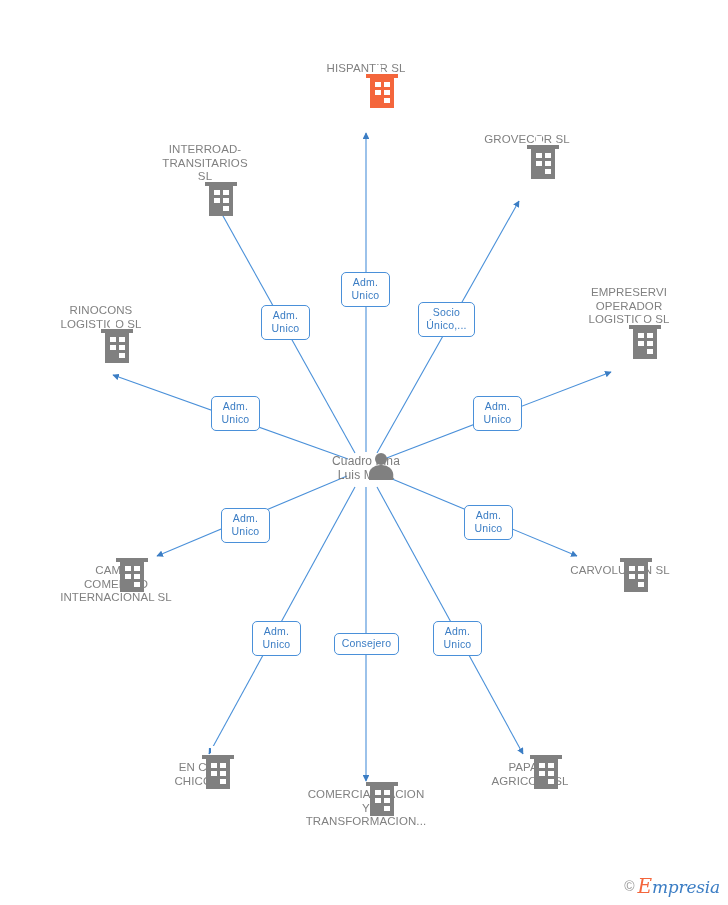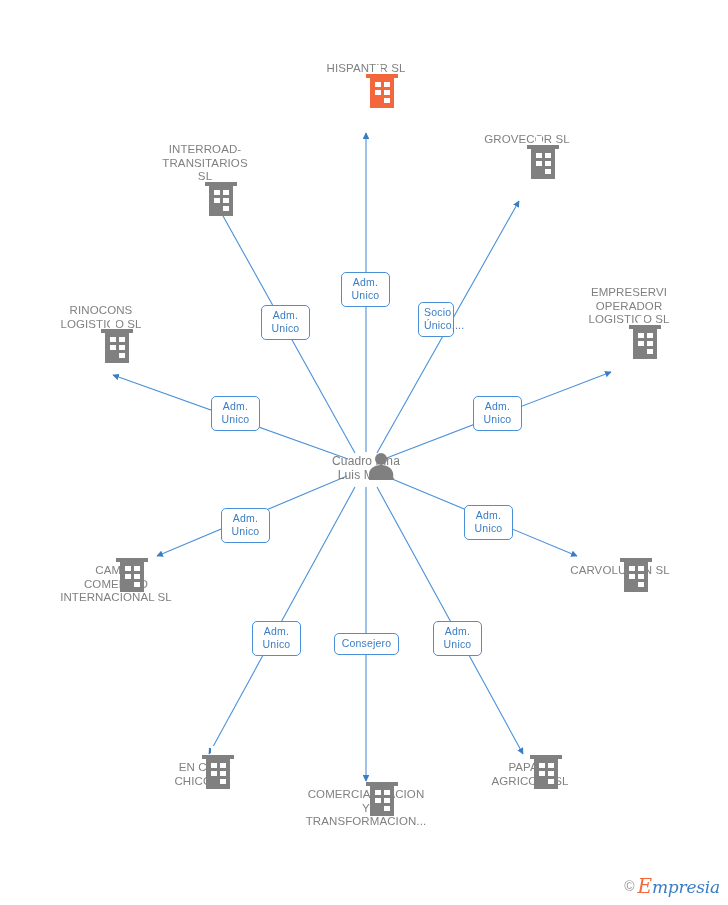--- a/index.html
+++ b/index.html
@@ -378,21 +378,21 @@
     <span class="label">PAPAYA
 AGRICOLA SL</span>
   </div>
 
   <div class="elabel" style="left:341px; top:272px; width:49px;">Adm.
 Unico</div>
 
   <div class="elabel" style="left:261px; top:305px; width:49px;">Adm.
 Unico</div>
 
-  <div class="elabel" style="left:418px; top:302px; width:36px;">Socio
+  <div class="elabel" style="left:418px; top:302px; width:57px;">Socio
 Único,...</div>
 
   <div class="elabel" style="left:211px; top:396px; width:49px;">Adm.
 Unico</div>
 
   <div class="elabel" style="left:473px; top:396px; width:49px;">Adm.
 Unico</div>
 
   <div class="elabel" style="left:221px; top:508px; width:49px;">Adm.
 Unico</div>

